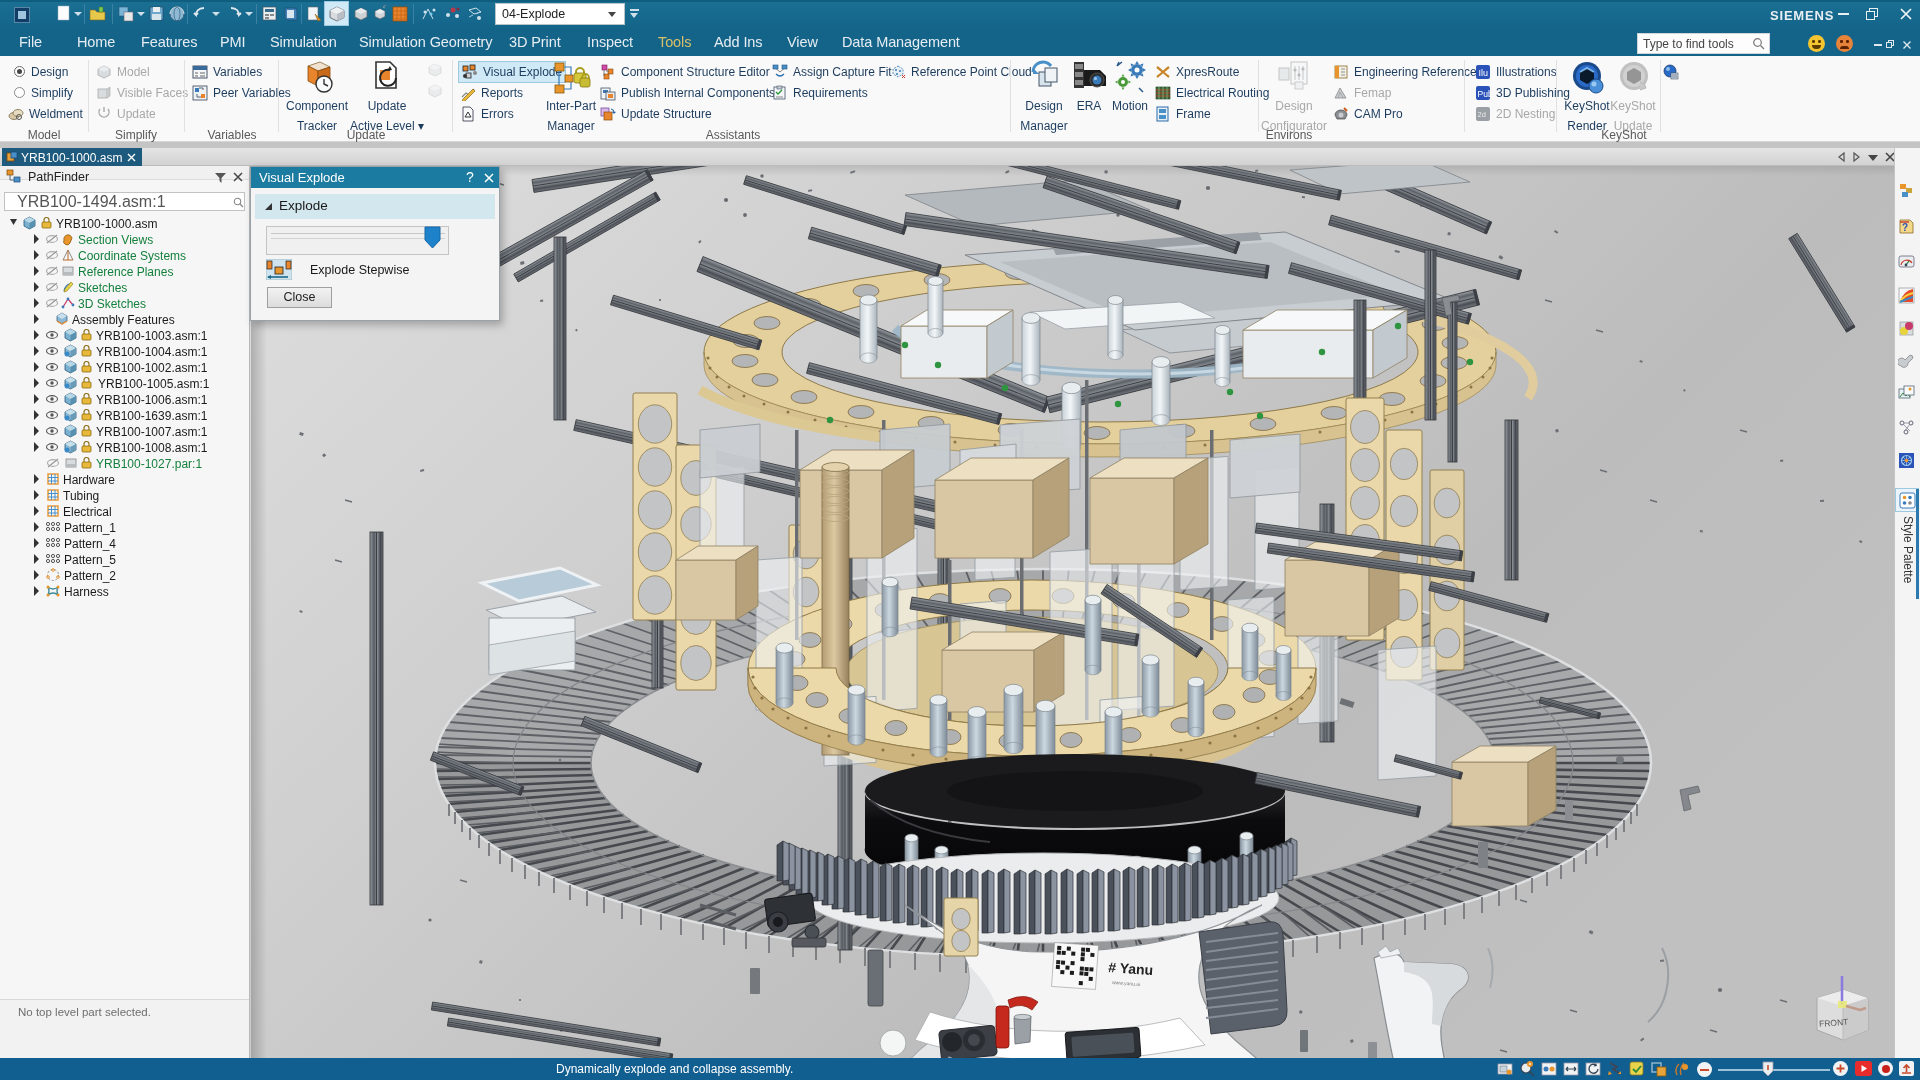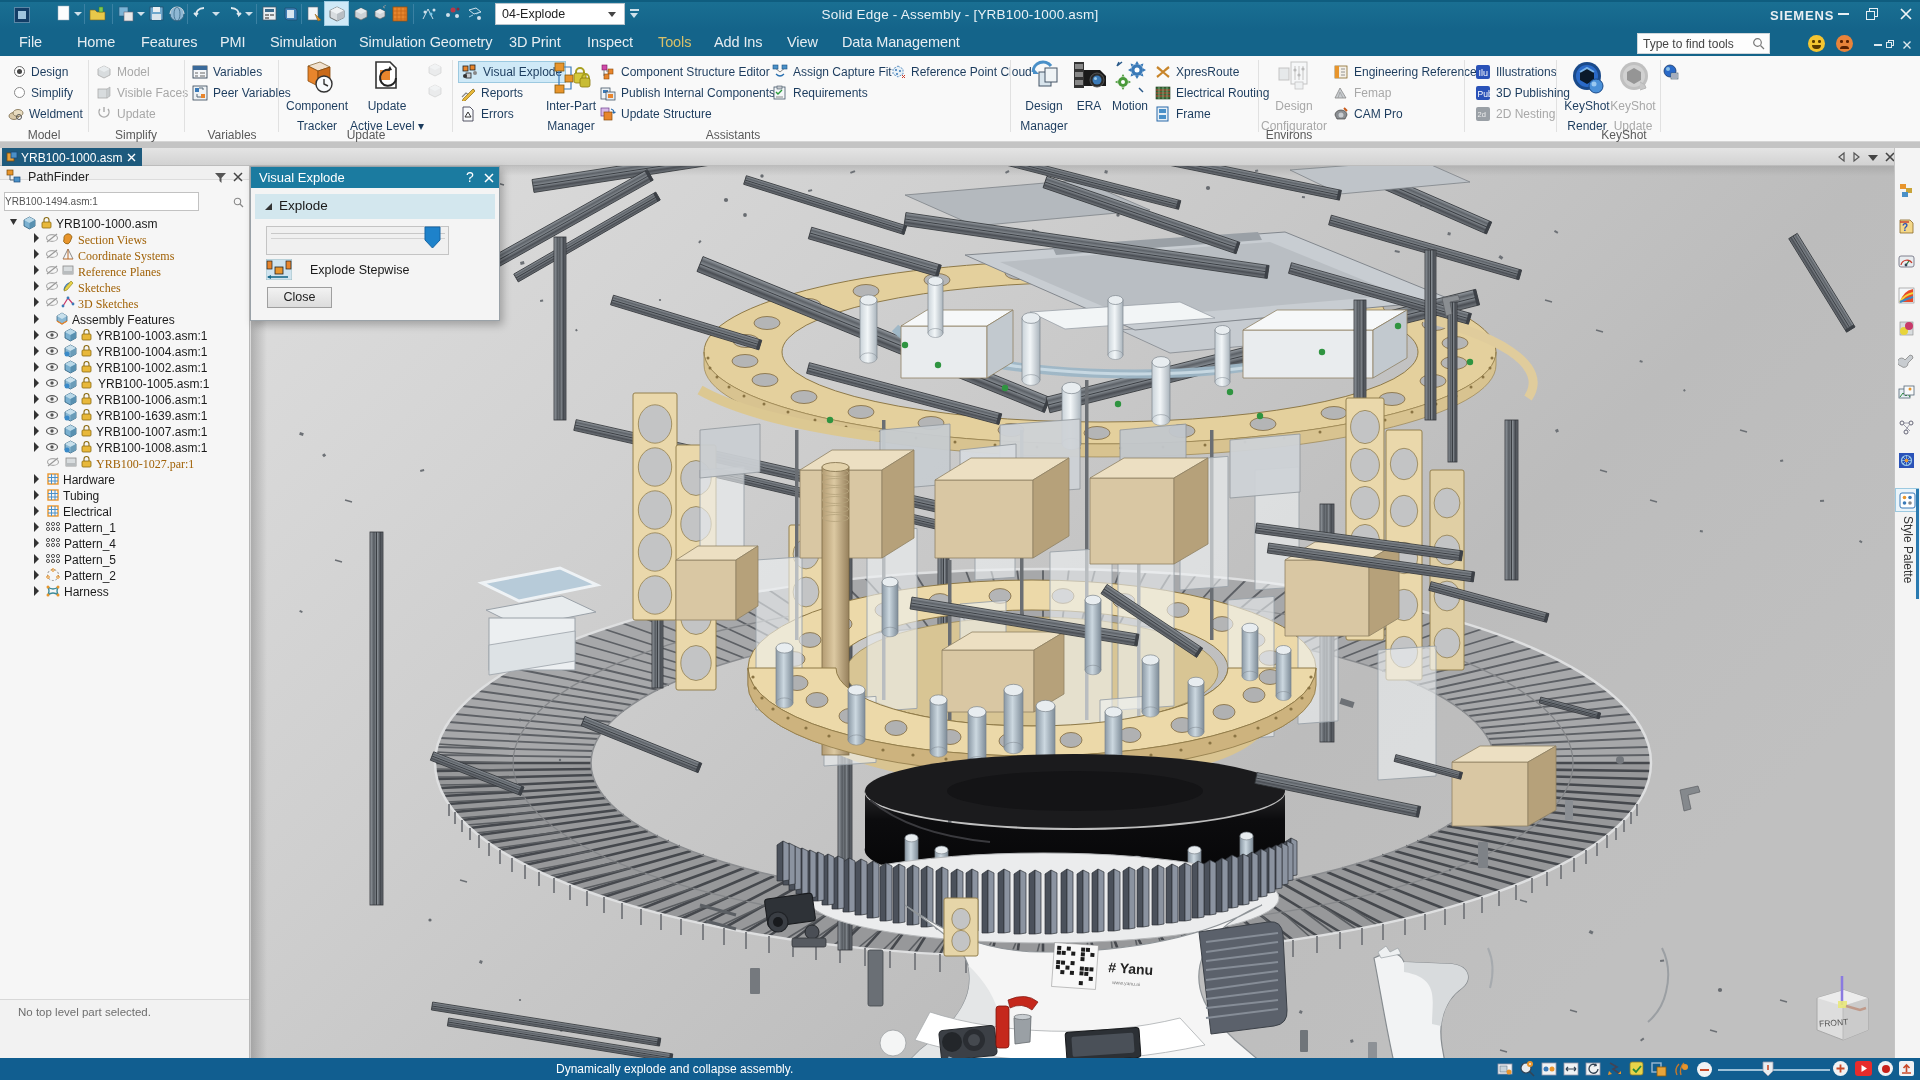--- a/index.html
+++ b/index.html
@@ -25,23 +25,23 @@
 .rbig { position:absolute; text-align:center; font-size:12px; color:#1c3c5e; line-height:20px; }
 .rbig .bic { margin:0 auto 2px auto; width:34px; height:34px; position:relative; }
 .rbig.dis { color:#a8a8a8; }
 .r1 { top:6px; } .r2 { top:27px; } .r3 { top:48px; }
 
 #doctabbar { position:absolute; left:0; top:148px; width:1920px; height:18px; background:linear-gradient(#e4e4e4,#d2d2d2); border-bottom:1px solid #bcbcbc;}
 #doctab { position:absolute; left:2px; top:148px; width:140px; height:18px; background:#1d5a7d; color:#fff; font-size:12px; }
 
 #leftpanel { position:absolute; left:0; top:166px; width:250px; height:894px; background:#f6f6f6; border-right:1px solid #b8b8b8; }
 #pf-head { position:absolute; left:0; top:0; width:249px; height:14px; background:#f0f0f0; border-bottom:1px solid #dcdcdc; }
-#pf-search { position:absolute; left:4px; top:26px; width:195px; height:19px; background:#fff; border:1px solid #c2c2c2; font-size:10px; color:#555; padding:2px 0; }
+#pf-search { position:absolute; left:4px; top:26px; width:241px; height:19px; background:#fff; border:1px solid #c2c2c2; font-size:16px; color:#555; padding:2px 12px; }
 .trow { position:absolute; height:16px; font-size:12px; color:#1b1b1b; display:flex; align-items:center; white-space:nowrap; }
-.trow.gray { color:#a16207;font-family:Liberation Serif, serif; }
+.trow.gray { color:#15803d; }
 .tic { display:inline-block; position:relative; flex:none; }
 
 #dialog { position:absolute; left:250px; top:166px; width:250px; height:155px; background:#f4f4f4; border:1px solid #9aa2a8; box-shadow:3px 4px 8px rgba(0,0,0,.25); }
 #dlg-title { position:absolute; left:0; top:0; width:248px; height:21px; background:#1b7ba0; color:#fff; font-size:13px; }
 #dlg-band { position:absolute; left:4px; top:27px; width:240px; height:25px; background:#d3e7ee; }
 #dlg-slider { position:absolute; left:15px; top:59px; width:183px; height:29px; background:#f0f0f0; border:1px solid #c4c4c4; }
 #dlg-close { position:absolute; left:16px; top:120px; width:65px; height:21px; background:linear-gradient(#f2f2f2,#dcdcdc); border:1px solid #9f9f9f; font-size:12.5px; color:#222; text-align:center; line-height:19px; }
 
 #rightbar { position:absolute; left:1894px; top:148px; width:26px; height:912px; background:#f4f4f4; border-left:1px solid #c4c4c4; }
 
@@ -1337,21 +1337,20 @@
         </svg></div>
 <div class="abs" style="left:466px;top:5px;width:18px;height:18px"><svg width="18" height="18" viewBox="0 0 18 18">
           <path d="M3 5 L10 3 L15 7 L8 9 Z" fill="none" stroke="#cfe0ea" stroke-width="1"></path>
           <path d="M3 12 l4 -2 m3 -1 l4 -2" stroke="#9fd0e8" stroke-width="1"></path>
           <circle cx="13" cy="13" r="2" fill="#cfe0ea"></circle>
         </svg></div>
 <div class="abs" style="left:495px;top:3px;width:130px;height:22px;background:#fff;border:1px solid #b8c4cc;font-size:12.5px;color:#222;padding:3px 6px">04-Explode</div>
 <div class="abs" style="left:608px;top:12px;width:0;height:0;border-left:4px solid transparent;border-right:4px solid transparent;border-top:5px solid #444"></div>
 <div class="abs" style="left:630px;top:9px;width:9px;height:2px;background:#cfe0ea"></div>
       <div class="abs" style="left:630px;top:13px;width:0;height:0;border-left:4.5px solid transparent;border-right:4.5px solid transparent;border-top:5px solid #cfe0ea"></div>
-<div class="title-text">Solid Edge - Assembly - [YRB100-1000.asm]</div>
 <div class="siemens">SIEMENS</div>
 <div class="abs" style="left:1838px;top:13px;width:11px;height:2px;background:#e8f0f4"></div>
 <div class="abs" style="left:1869px;top:8px;width:9px;height:9px;border:1.5px solid #e8f0f4;background:transparent"></div>
       <div class="abs" style="left:1866px;top:11px;width:9px;height:9px;border:1.5px solid #e8f0f4;background:#15688d"></div>
 <svg class="abs" style="left:1899px;top:7px" width="14" height="14" viewBox="0 0 14 14">
         <path d="M2 2 L12 12 M12 2 L2 12" stroke="#eef4f7" stroke-width="1.7"></path>
       </svg>
 </div>
 <div id="tabrow">
 <div class="tab" style="left:19px">File</div>

